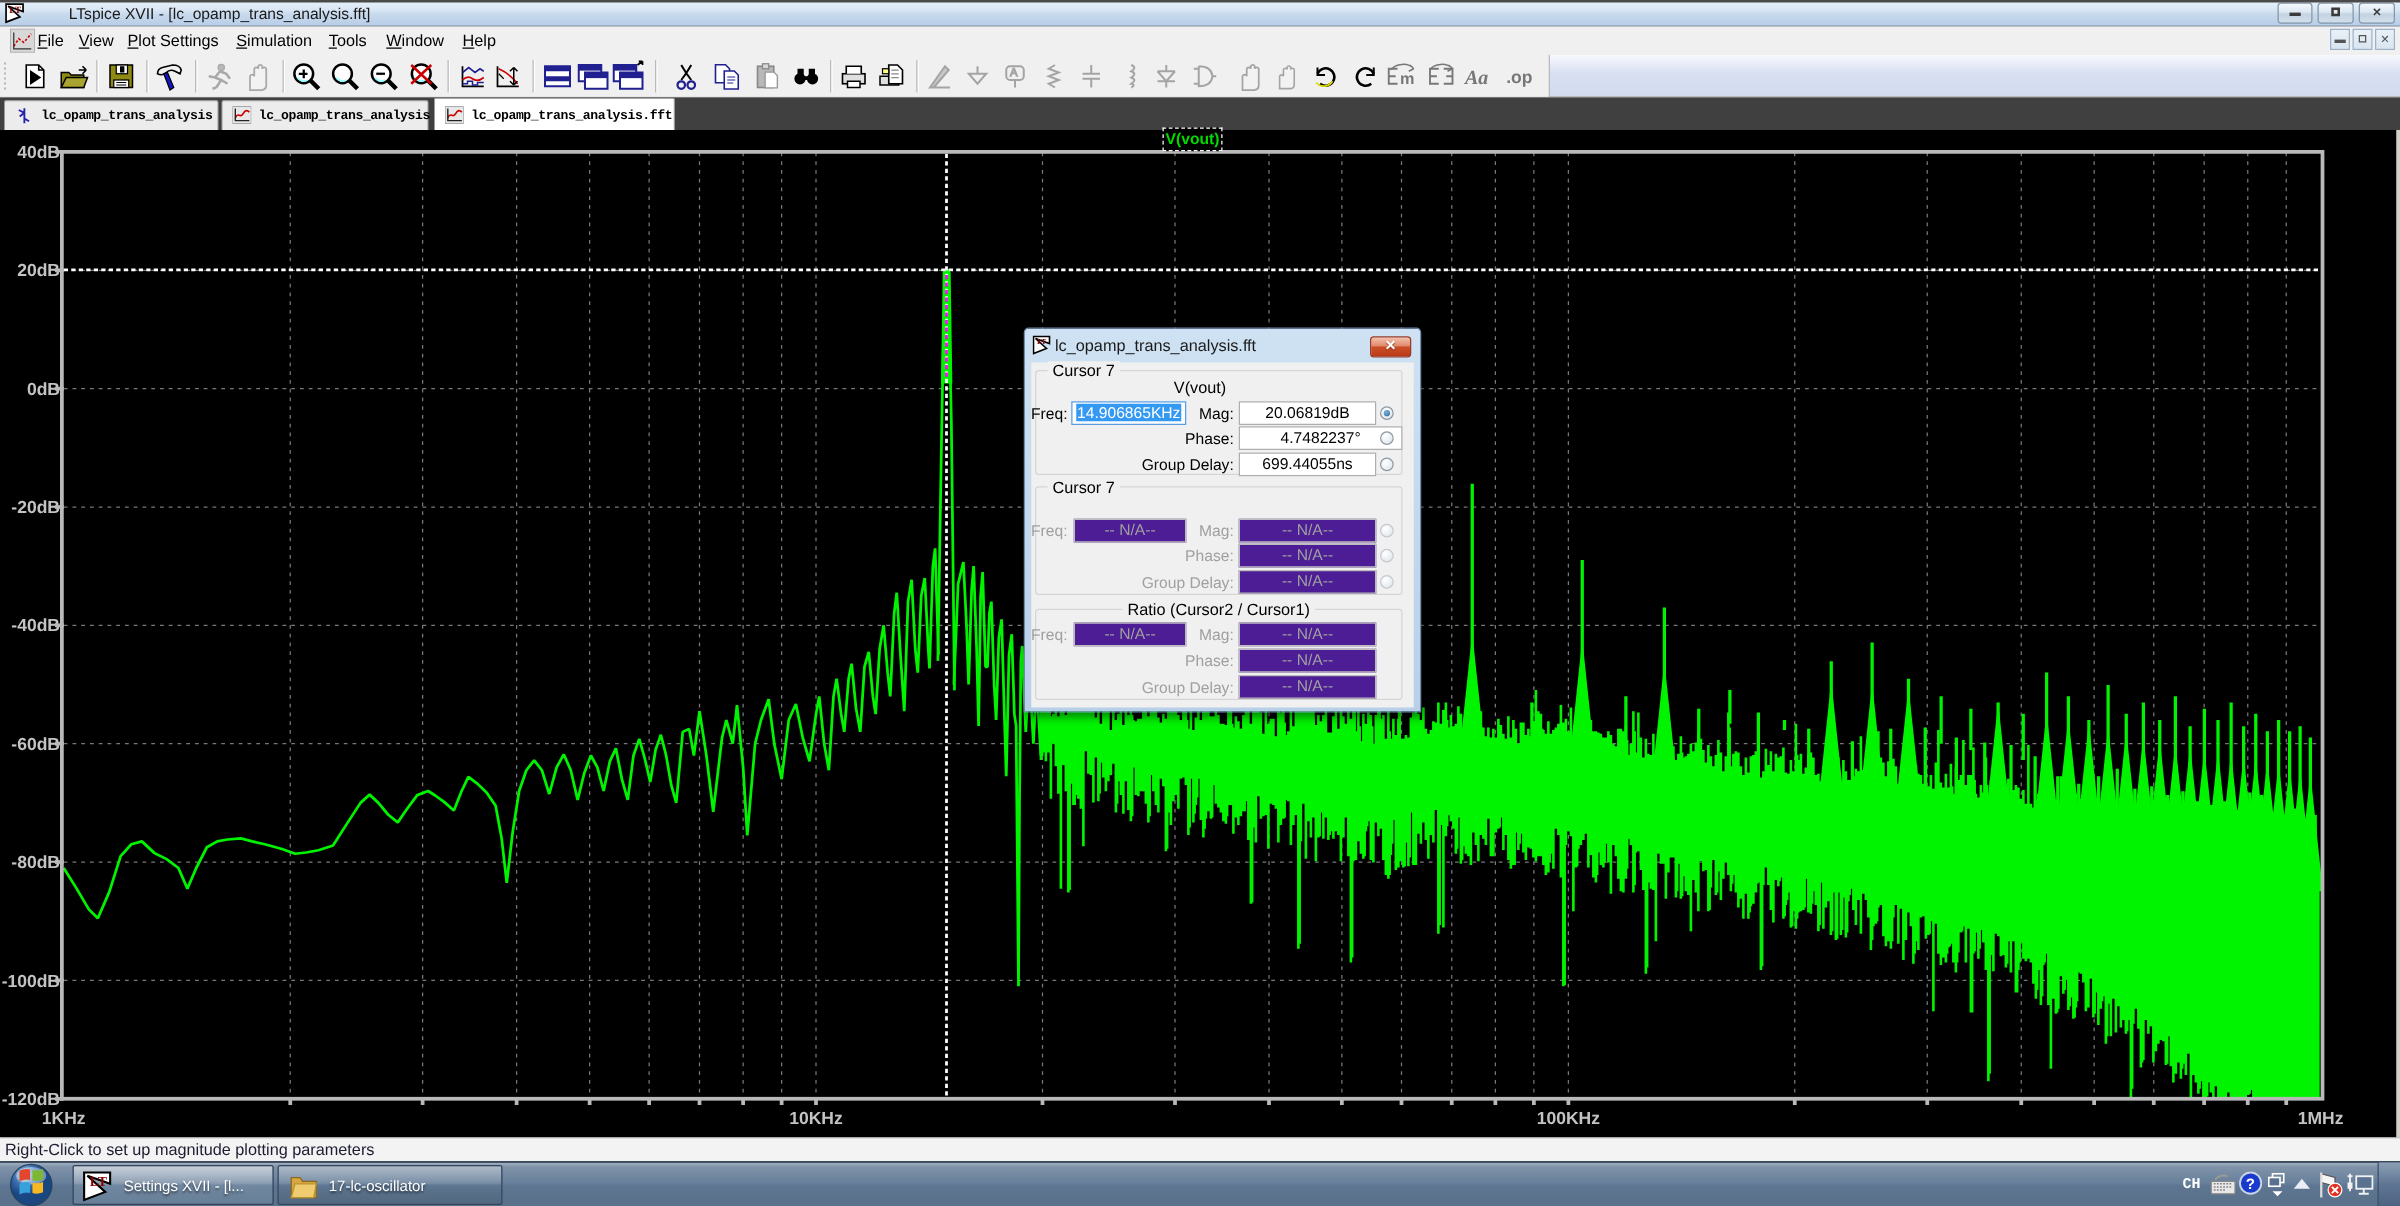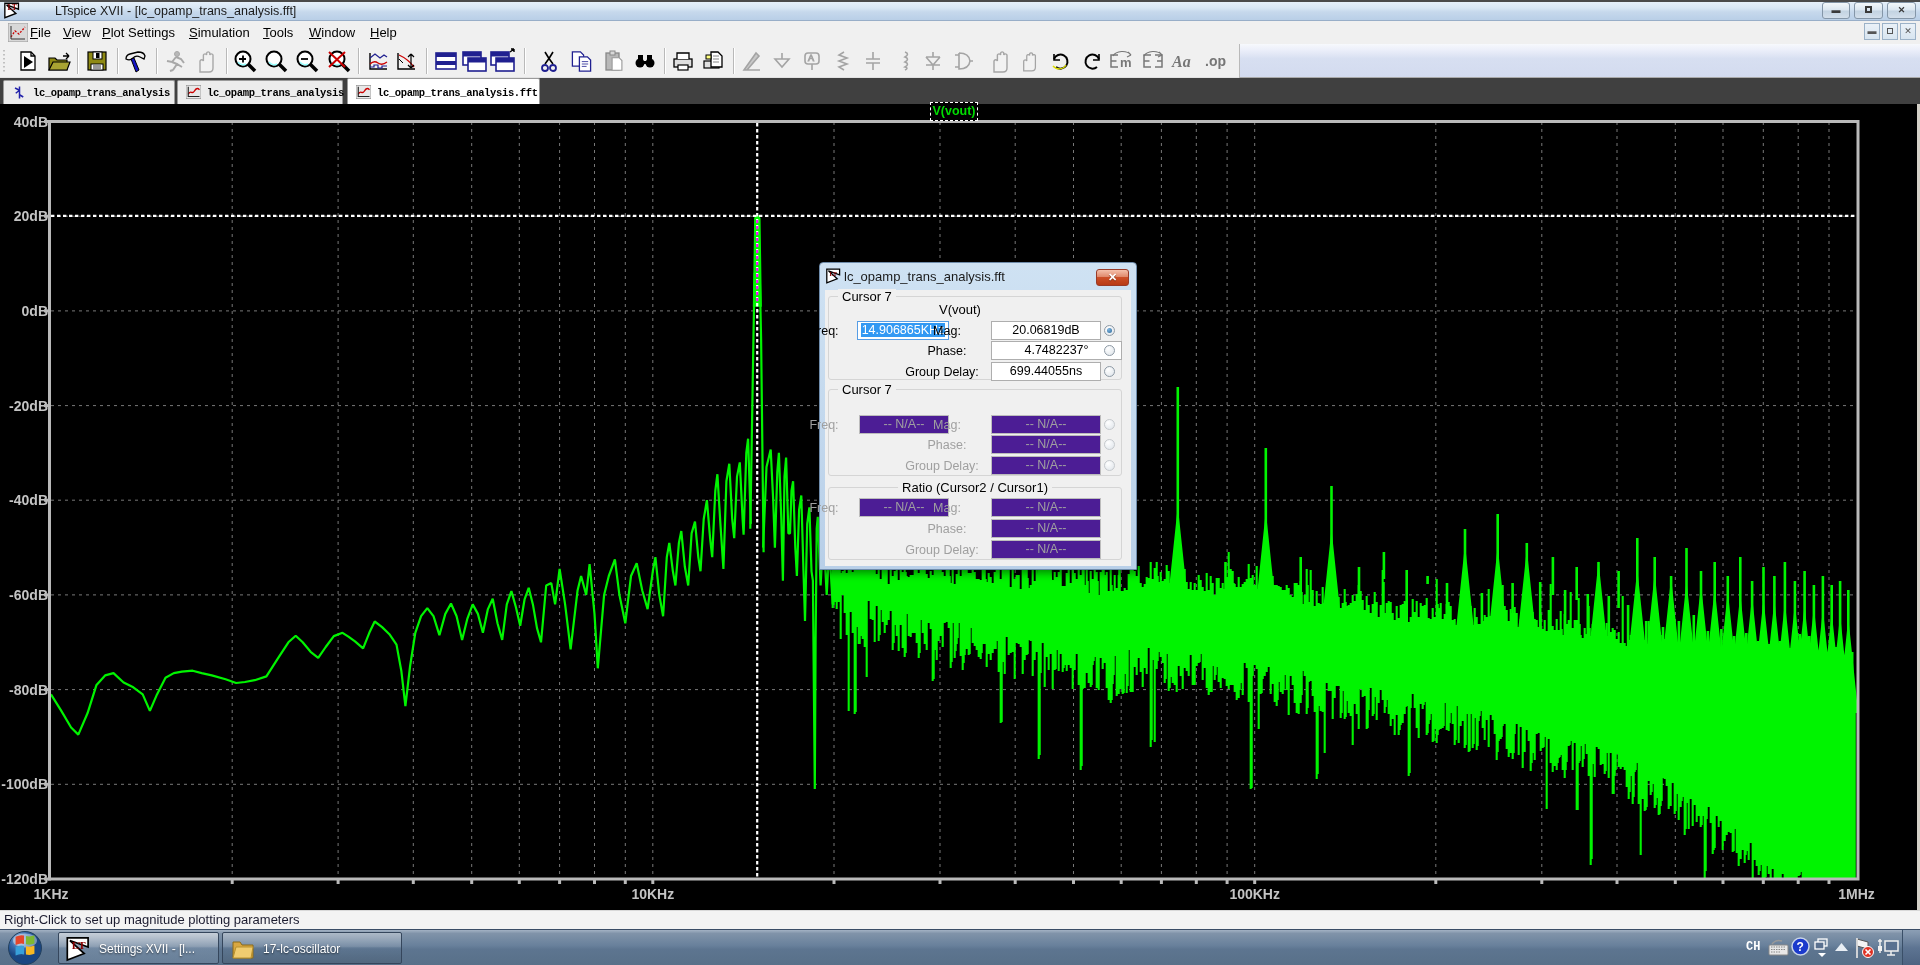--- a/index.html
+++ b/index.html
@@ -47,21 +47,21 @@
   border-radius:4px 4px 0 0;box-shadow:2px 3px 8px rgba(0,0,0,.45)}
 #dlg .title{position:absolute;left:24px;top:6px;font-size:13px;color:#1a1a1a}
 #dlgclose{position:absolute;right:7px;top:6px;width:33px;height:17px;
   border:1px solid #9a3b28;border-radius:3px;color:#fff;font-size:11px;font-weight:bold;
   background:linear-gradient(#f5c0ab,#e08a6d 45%,#cc4f28 50%,#b83b16);
   text-align:center;line-height:15px;text-shadow:0 1px 1px #7a2a10}
 #dlgc{position:absolute;left:5px;top:27px;width:306px;height:276px;background:#f0f0f0}
 .gb{position:absolute;left:3px;width:294px;border:1px solid #d5d5d5;border-radius:3px}
 .gb .gl{position:absolute;left:9px;top:-8px;background:#f0f0f0;padding:0 4px;
   font-size:13px;color:#000}
-.lbl{position:absolute;font-size:12.5px;color:#000;text-align:center}
+.lbl{position:absolute;font-size:12.5px;color:#000;text-align:right}
 .tb{position:absolute;height:19px;background:#fff;border:1px solid #aeaeae;
   font-size:12.5px;color:#000;text-align:center;line-height:17px}
 .dis .gl{color:#000}
 .dis .lbl{color:#a0a0a0}
 .dis .tb{background:#4c1d95;border-color:#bcbcbc;color:#a0a0a0}
 .rad{position:absolute;width:11px;height:11px;border-radius:50%;
   border:1px solid #8e9aa5;background:radial-gradient(circle at 35% 30%,#fff,#dde3e9)}
 .rad.on::after{content:"";position:absolute;left:2px;top:2px;width:5px;height:5px;
   border-radius:50%;background:radial-gradient(circle at 35% 30%,#7db4e0,#2f6a99)}
 .rad.dis{border-color:#c5c9cd}

